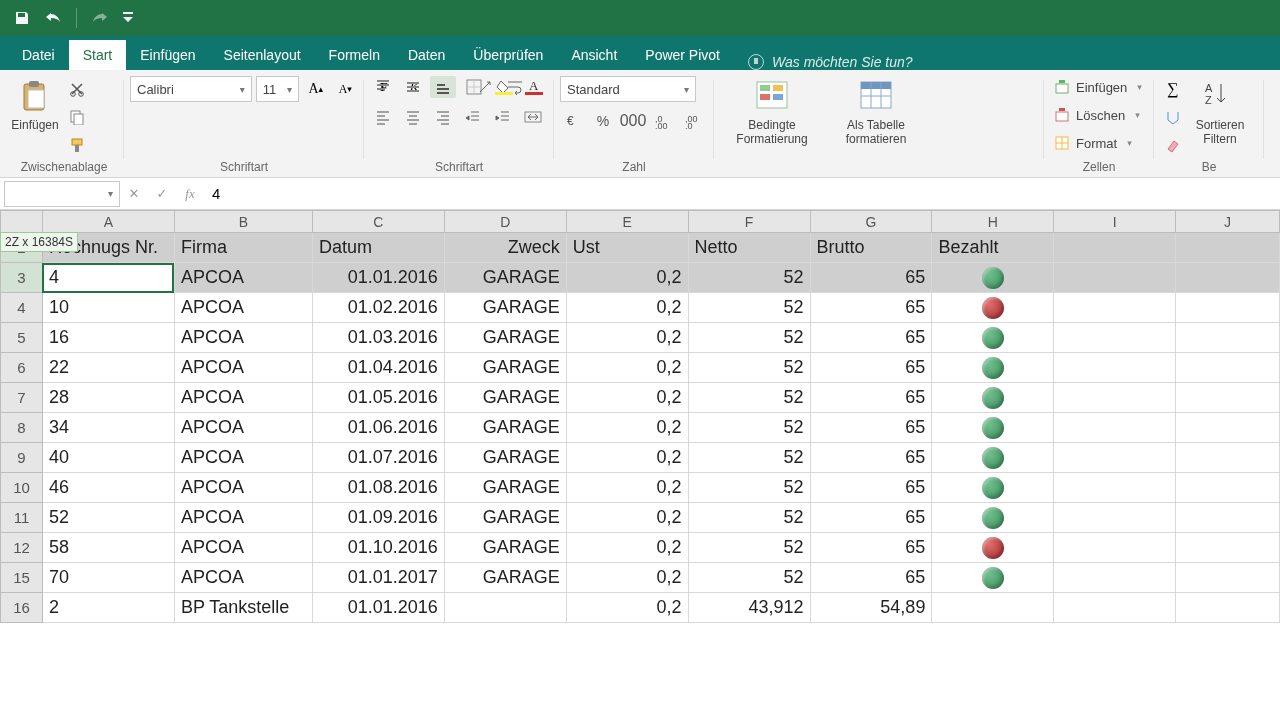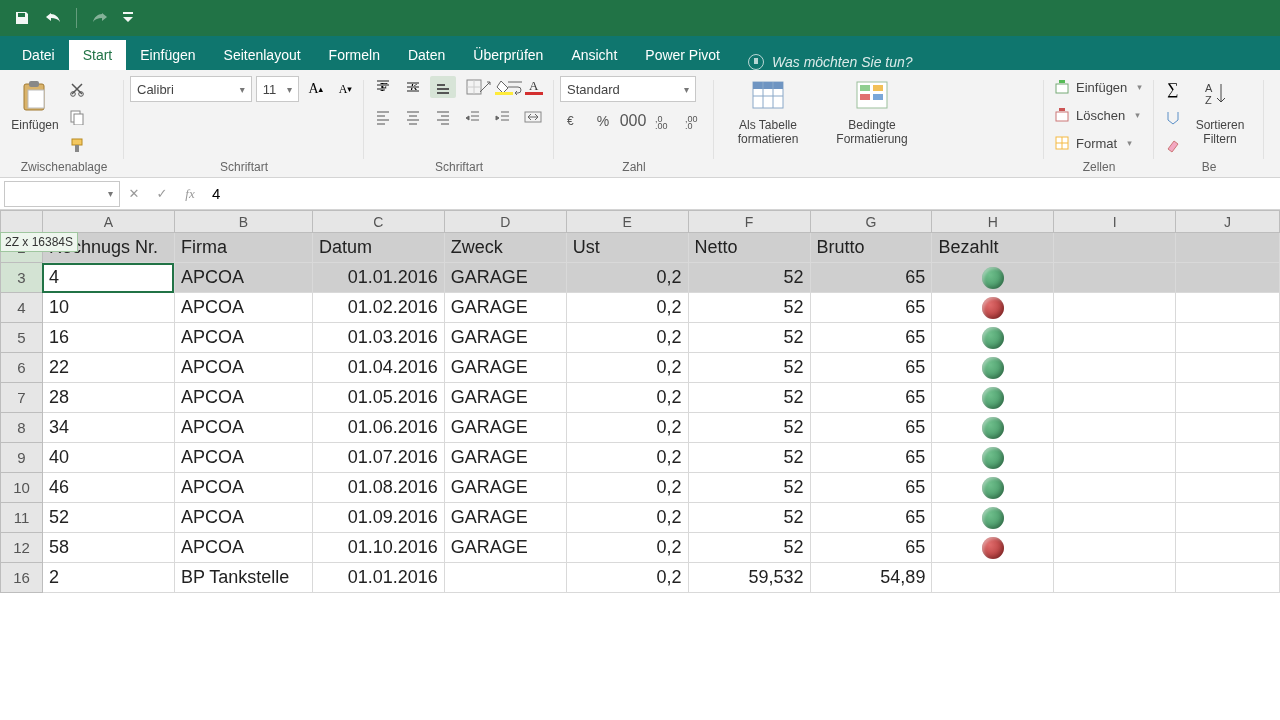--- a/index.html
+++ b/index.html
@@ -147,21 +147,21 @@
   tr.selrow .cell.header { background:#cfcfcf; }
   .active-cell { outline:2px solid #217346; outline-offset:-2px; background:#fff !important;}
   .status-dot{
     width:22px;height:22px;border-radius:50%;
     margin:0 auto;
     box-shadow: inset -2px -2px 4px rgba(0,0,0,.25), inset 2px 2px 3px rgba(255,255,255,.4);
   }
   .dot-green{ background: radial-gradient(circle at 35% 35%, #6fbf8c, #3a8a5a);}
   .dot-red{ background: radial-gradient(circle at 35% 35%, #e06c6c, #a02828);}
   
-  .cA{width:132px;} .cB{width:138px;} .cC{width:132px;} .cD{width:122px;}
+  .cA{width:132px;} .cB{width:138px;} .cC{width:132px;} .cD{width:122px;text-align:right;}
   .cE{width:122px;} .cF{width:122px;} .cG{width:122px;} .cH{width:122px;}
   .cI{width:122px;} .cJ{width:104px;}
   .corner{background:#e6e6e6;border:1px solid #bdbdbd;}
   
   .svg{display:block;}
 </style>
 </head>
 <body>
 
 <div class="titlebar">
@@ -381,37 +381,37 @@
               <text x="0" y="16" font-size="9" fill="#555">,0</text>
             </svg>
           </div>
       </div>
     </div>
     <div class="group-label">Zahl</div>
   </div>
 
   <div class="group" style="width:330px">
     <div class="group-body">
-      <div class="bigbtn" style="width:96px">
-        <span class="ico"><svg width="34" height="30">
-              <rect x="2" y="2" width="30" height="26" fill="#fff" stroke="#8aa8c8"></rect>
-              <rect x="2" y="2" width="30" height="7" fill="#6f95c2"></rect>
-              <path d="M2 16h30M12 2v26M22 2v26" stroke="#8aa8c8"></path>
-            </svg></span>
-        <span class="lbl">Als Tabelle formatieren</span>
-      </div>
       <div class="bigbtn" style="width:104px">
         <span class="ico"><svg width="34" height="30">
               <rect x="2" y="2" width="30" height="26" fill="#fff" stroke="#9bbf9b"></rect>
               <rect x="5" y="5" width="10" height="6" fill="#8fce8f"></rect>
               <rect x="18" y="5" width="10" height="6" fill="#f2c057"></rect>
               <rect x="5" y="14" width="10" height="6" fill="#e07070"></rect>
               <rect x="18" y="14" width="10" height="6" fill="#7aa7d8"></rect>
             </svg></span>
         <span class="lbl">Bedingte Formatierung</span>
+      </div>
+      <div class="bigbtn" style="width:96px">
+        <span class="ico"><svg width="34" height="30">
+              <rect x="2" y="2" width="30" height="26" fill="#fff" stroke="#8aa8c8"></rect>
+              <rect x="2" y="2" width="30" height="7" fill="#6f95c2"></rect>
+              <path d="M2 16h30M12 2v26M22 2v26" stroke="#8aa8c8"></path>
+            </svg></span>
+        <span class="lbl">Als Tabelle formatieren</span>
       </div>
     </div>
   </div>
 
   <div class="group" style="width:110px">
     <div class="group-body">
       <div class="ribbon-btn-row">
         <div class="txt-btn">
             <span class="mini-ico"><svg width="16" height="16">
                 <rect x="2" y="5" width="12" height="9" fill="#fff" stroke="#7a7"></rect>
@@ -657,27 +657,42 @@
           <td class="cell cE right">0,2</td>
           <td class="cell cF right">52</td>
           <td class="cell cG right">65</td>
           <td class="cell cH" style="text-align: center;">
             <div class="status-dot dot-red"></div>
           </td>
           <td class="cell cI"></td>
           <td class="cell cJ"></td>
         </tr>
         <tr>
+          <td class="rowhdr">15</td>
+          <td class="cell cA">70</td>
+          <td class="cell cB">APCOA</td>
+          <td class="cell cC right">01.01.2017</td>
+          <td class="cell cD">GARAGE</td>
+          <td class="cell cE right">0,2</td>
+          <td class="cell cF right">52</td>
+          <td class="cell cG right">65</td>
+          <td class="cell cH" style="text-align: center;">
+            <div class="status-dot dot-green"></div>
+          </td>
+          <td class="cell cI"></td>
+          <td class="cell cJ"></td>
+        </tr>
+        <tr>
           <td class="rowhdr">16</td>
           <td class="cell cA">2</td>
           <td class="cell cB">BP Tankstelle</td>
           <td class="cell cC right">01.01.2016</td>
           <td class="cell cD"></td>
           <td class="cell cE right">0,2</td>
-          <td class="cell cF right">59,532</td>
+          <td class="cell cF right">43,912</td>
           <td class="cell cG right">54,89</td>
           <td class="cell cH"></td>
           <td class="cell cI"></td>
           <td class="cell cJ"></td>
         </tr>
       </tbody>
   </table>
 </div>
 
 </body></html>

